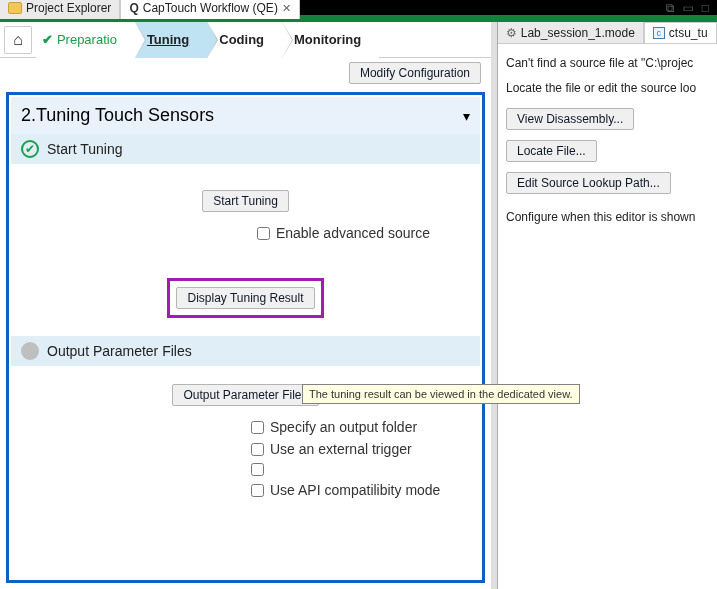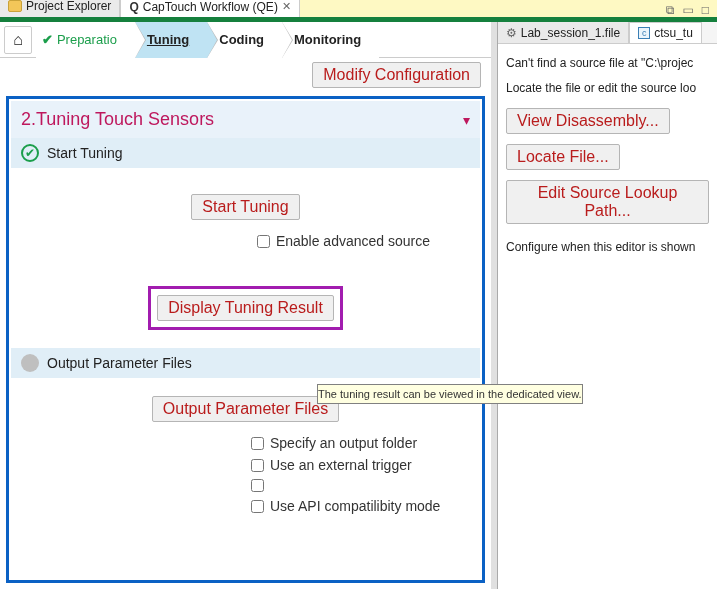--- a/index.html
+++ b/index.html
@@ -1,18 +1,18 @@
 <!DOCTYPE html>
 <html><head>
 <meta charset="utf-8">
 <style>
 * { box-sizing: border-box; margin: 0; padding: 0; }
 body { font-family: "Segoe UI", Tahoma, sans-serif; font-size: 12px; color: #222; width: 717px; height: 589px; overflow: hidden; background: #fff; }
 
-.tabbar { display: flex; align-items: flex-end; height: 22px; border-bottom: 5px solid #15803d; background: #fef9c3; position: relative; }
+.tabbar { display: flex; align-items: center; height: 22px; border-bottom: 7px solid #15803d; background: #000000; position: relative; }
 .tab { display: flex; align-items: center; gap: 4px; padding: 2px 8px; height: 22px; border-right: 1px solid #ccc; background: #eaeaea; cursor: pointer; }
 .tab.active { background: #fff; border-top: 1px solid #ccc; border-left: 1px solid #ccc; }
 .tab .close { font-size: 11px; color: #666; cursor: pointer; }
 .tabbar-actions { margin-left: auto; display: flex; gap: 8px; padding-right: 8px; color: #666; }
 .tabbar-actions span { cursor: pointer; }
 
 .main-split { display: flex; height: calc(589px - 22px); }
 .left-pane { width: 497px; border-right: 6px solid #e0e0e0; display: flex; flex-direction: column; position: relative; }
 .right-pane { flex: 1; border-left: 1px solid #aaa; display: flex; flex-direction: column; overflow: hidden; }
 
@@ -22,45 +22,45 @@
 .chev-item::after { content:""; position:absolute; right:-10px; top:0; width:0; height:0; border-top:18px solid transparent; border-bottom:18px solid transparent; border-left:10px solid #fff; z-index:2;}
 .chev-item::before { content:""; position:absolute; right:-11px; top:0; width:0; height:0; border-top:18px solid transparent; border-bottom:18px solid transparent; border-left:11px solid #bbb; z-index:1;}
 .chev-item.prep { background:#fff; color:#1b9e4b; padding-left:6px; }
 .chev-item.prep .check { color:#1b9e4b; margin-right:4px; font-weight:bold; }
 .chev-item.tuning { background:#bfe3f3; font-weight:bold;text-decoration:underline; }
 .chev-item.tuning::after { border-left-color:#bfe3f3; }
 .chev-item.coding, .chev-item.monitoring { background:#fff; font-weight:bold; }
 .chev-item.monitoring::after, .chev-item.monitoring::before { display:none; }
 
 .modify-row { display:flex; justify-content:flex-end; padding: 4px 10px 8px; }
-.ui-btn { background:#f0f0f0; border:1px solid #b5b5b5; border-radius:2px; padding:3px 10px; font-size:16px; cursor:pointer; color:#b91c1c; }
+.ui-btn { background:#f0f0f0; border:1px solid #b5b5b5; border-radius:2px; padding:3px 10px; font-size:12px; cursor:pointer; color:#0f172a; }
 
 .blue-panel { border:3px solid #0b61c4; margin:0 6px 6px 6px; padding:2px; flex:1; display:flex; flex-direction:column; background:#fff; }
-.panel-header { background:#e9f2fa; padding:8px 10px; font-size:18px; color:#be185d; display:flex; align-items:center; justify-content:space-between; }
+.panel-header { background:#e9f2fa; padding:8px 10px; font-size:18px; color:#000000; display:flex; align-items:center; justify-content:space-between; }
 .panel-header .caret { font-size:14px; cursor:pointer; }
 
 .section-bar { background:#e0eef7; padding:6px 10px; display:flex; align-items:center; gap:8px; font-size:14px; }
 .section-bar .circ { width:18px; height:18px; border-radius:50%; display:inline-flex; align-items:center; justify-content:center; font-size:12px; }
 .section-bar .circ.green { border:2px solid #1b9e4b; color:#1b9e4b; }
 .section-bar .circ.gray { background:#bfbfbf; }
 
 .section-body { padding:8px 10px 12px; }
 .row-center { display:flex; justify-content:center; margin:18px 0 6px; }
 .row-right { display:flex; justify-content:flex-end; padding-right:40px; margin:10px 0; }
 .chk-row { display:flex; align-items:center; gap:6px; font-size:14px; color:#333; margin:3px 0; }
 .chk-row input { width:13px; height:13px; }
 
 .red-outline { border:3px solid #a21caf; display:inline-block; padding:6px; }
 
 .right-tabbar { display:flex; align-items:center; height:22px; border-bottom:1px solid #ccc; background:#f5f5f5; overflow:hidden;}
 .right-body { padding:10px 8px; font-size:12px; color:#222; line-height:1.6; }
 .right-body .para { margin-bottom:6px; white-space:nowrap; overflow:hidden; }
 .right-body .btnstack { display:flex; flex-direction:column; align-items:flex-start; gap:10px; margin:10px 0 14px; }
 
-.tooltip { position:absolute; left:317px; top:362px; background:#ffffe1; border:1px solid #808080; padding:3px 0; font-size:11px; color:#333; z-index:100; white-space:nowrap; }
+.tooltip { position:absolute; left:302px; top:362px; background:#ffffe1; border:1px solid #808080; padding:3px 6px; font-size:11px; color:#333; z-index:100; white-space:nowrap; }
 
 .icon-folder { width:14px; height:12px; background:#f3c659; border:1px solid #c9a23a; border-radius:2px; display:inline-block; }
 .icon-q { font-weight:bold; color:#333; }
 .icon-gear { font-size:12px; color:#666; }
 .icon-c { display:inline-flex; width:12px; height:12px; border:1px solid #3b7fb5; align-items:center; justify-content:center; font-size:9px; color:#3b7fb5; background:#eaf4fb; }
 </style>
 </head>
 <body>
 
 <div class="tabbar">
@@ -159,21 +159,21 @@
       </div>
     </div>
 
     <div class="tooltip">The tuning result can be viewed in the dedicated view.</div>
   </div>
 
   <div class="right-pane">
     <div class="right-tabbar">
       <div class="tab">
         <span class="icon-gear">⚙</span>
-        <span>Lab_session_1.file</span>
+        <span>Lab_session_1.mode</span>
       </div>
       <div class="tab active" style="overflow:hidden;">
         <span class="icon-c">c</span>
         <span>ctsu_tu</span>
       </div>
     </div>
     <div class="right-body">
       <div class="para">Can't find a source file at "C:\projec</div>
       <div class="para">Locate the file or edit the source loo</div>
       <div class="btnstack">

